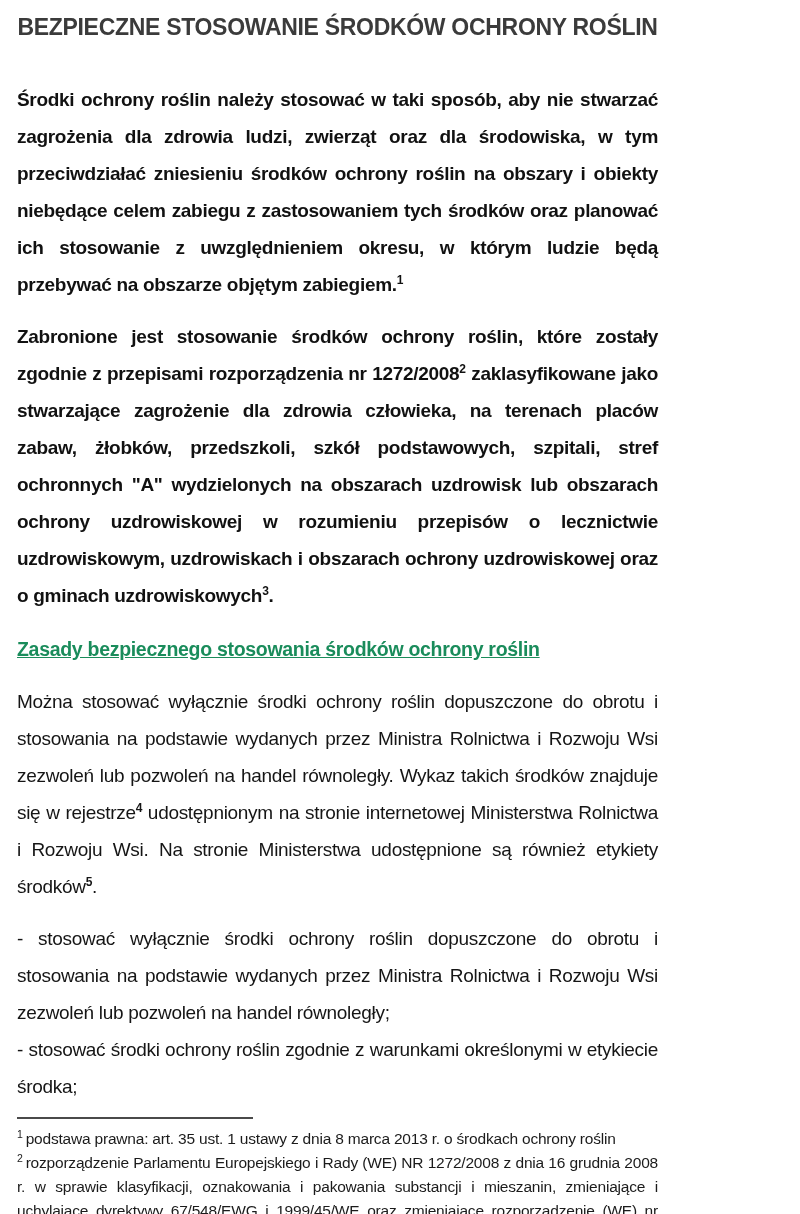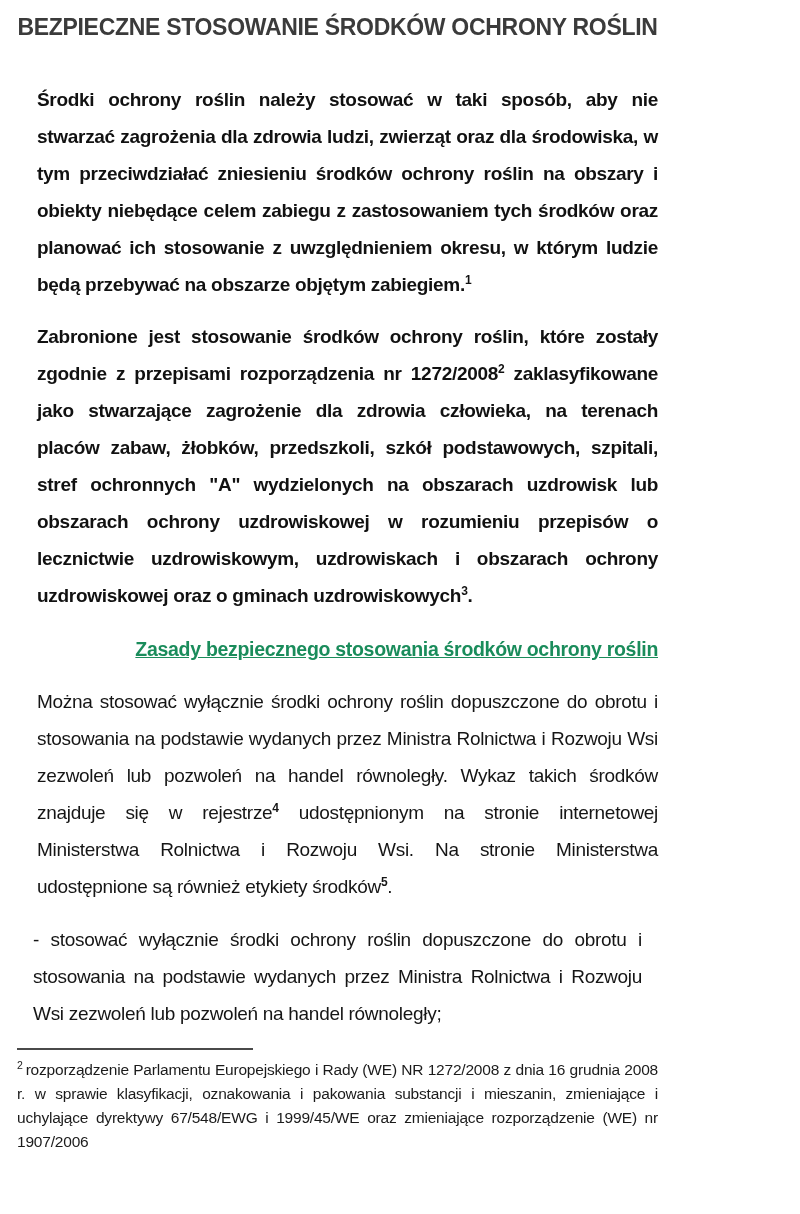--- a/index.html
+++ b/index.html
@@ -24,39 +24,39 @@
     font-weight: 700;
     letter-spacing: -0.3px;
     color: #3b3b3b;
   }
   p.body-par {
     margin: 0 0 15px 0;
     font-size: 19px;
     line-height: 37px;
     letter-spacing: -0.3px;
   }
-  p.just { text-align: justify; margin-left: 20px; }
+  p.just { text-align: justify; }
   p.bold { font-weight: 700; color: #111; }
   sup.fnref {
     font-size: 12px;
     font-weight: 700;
     line-height: 0;
     vertical-align: super;
   }
   .sec-heading {
     margin: 24px 0 22px 0;
-    text-align: right;
+    text-align: left;
     font-size: 19.5px;
     font-weight: 700;
     letter-spacing: -0.3px;
     color: #1a8c5b;
     text-decoration: underline;
   }
   .inline-b { font-weight: 400; }
-  p.bullet-par { margin: 16px; }
+  p.bullet-par { margin: 0; }
   .footnote-sep {
     width: 236px;
     height: 0;
     border-top: 2px solid #4a4a4a;
     margin: 12px 0 8px 0;
   }
   .footnotes p {
     margin: 0;
     font-size: 15.5px;
     line-height: 24px;
@@ -82,21 +82,23 @@
 
   <p class="body-par bold just"><span>Zabronione jest stosowanie środków ochrony roślin, które zostały zgodnie z przepisami rozporządzenia nr 1272/2008</span><sup class="fnref">2</sup><span> zaklasyfikowane jako stwarzające zagrożenie dla zdrowia człowieka, na terenach placów zabaw, żłobków, przedszkoli, szkół podstawowych, szpitali, stref ochronnych "A" wydzielonych na obszarach uzdrowisk lub obszarach ochrony uzdrowiskowej w rozumieniu przepisów o lecznictwie uzdrowiskowym, uzdrowiskach i obszarach ochrony uzdrowiskowej oraz o gminach uzdrowiskowych</span><sup class="fnref">3</sup><span>.</span></p>
 
 
   <h2 class="sec-heading">Zasady bezpiecznego stosowania środków ochrony roślin</h2>
 
   <p class="body-par just"><span>Można stosować wyłącznie środki ochrony roślin dopuszczone do obrotu i stosowania na podstawie wydanych przez Ministra Rolnictwa i Rozwoju Wsi zezwoleń lub pozwoleń na handel równoległy. Wykaz takich środków znajduje się w </span><span class="inline-b">rejestrze</span><sup class="fnref">4</sup><span> udostępnionym na stronie internetowej Ministerstwa Rolnictwa i Rozwoju Wsi. Na stronie Ministerstwa udostępnione są również </span><span class="inline-b">etykiety środków</span><sup class="fnref">5</sup><span>.</span></p>
 
 
   <p class="body-par just bullet-par">- stosować wyłącznie środki ochrony roślin dopuszczone do obrotu i stosowania na podstawie wydanych przez Ministra Rolnictwa i Rozwoju Wsi zezwoleń lub pozwoleń na handel równoległy;</p>
+  <p class="body-par just bullet-par">- stosować środki ochrony roślin zgodnie z warunkami określonymi w etykiecie środka;</p>
 
   <div class="footnote-sep"></div>
 
   <div class="footnotes">
+    <p><sup>1</sup><span>podstawa prawna: art. 35 ust. 1 ustawy z dnia 8 marca 2013 r. o środkach ochrony roślin</span></p>
     <p><sup>2</sup><span>rozporządzenie Parlamentu Europejskiego i Rady (WE) NR 1272/2008 z dnia 16 grudnia 2008 r. w sprawie klasyfikacji, oznakowania i pakowania substancji i mieszanin, zmieniające i uchylające dyrektywy 67/548/EWG i 1999/45/WE oraz zmieniające rozporządzenie (WE) nr 1907/2006</span></p>
 
   </div>
 
 </div>
 
 </body></html>

